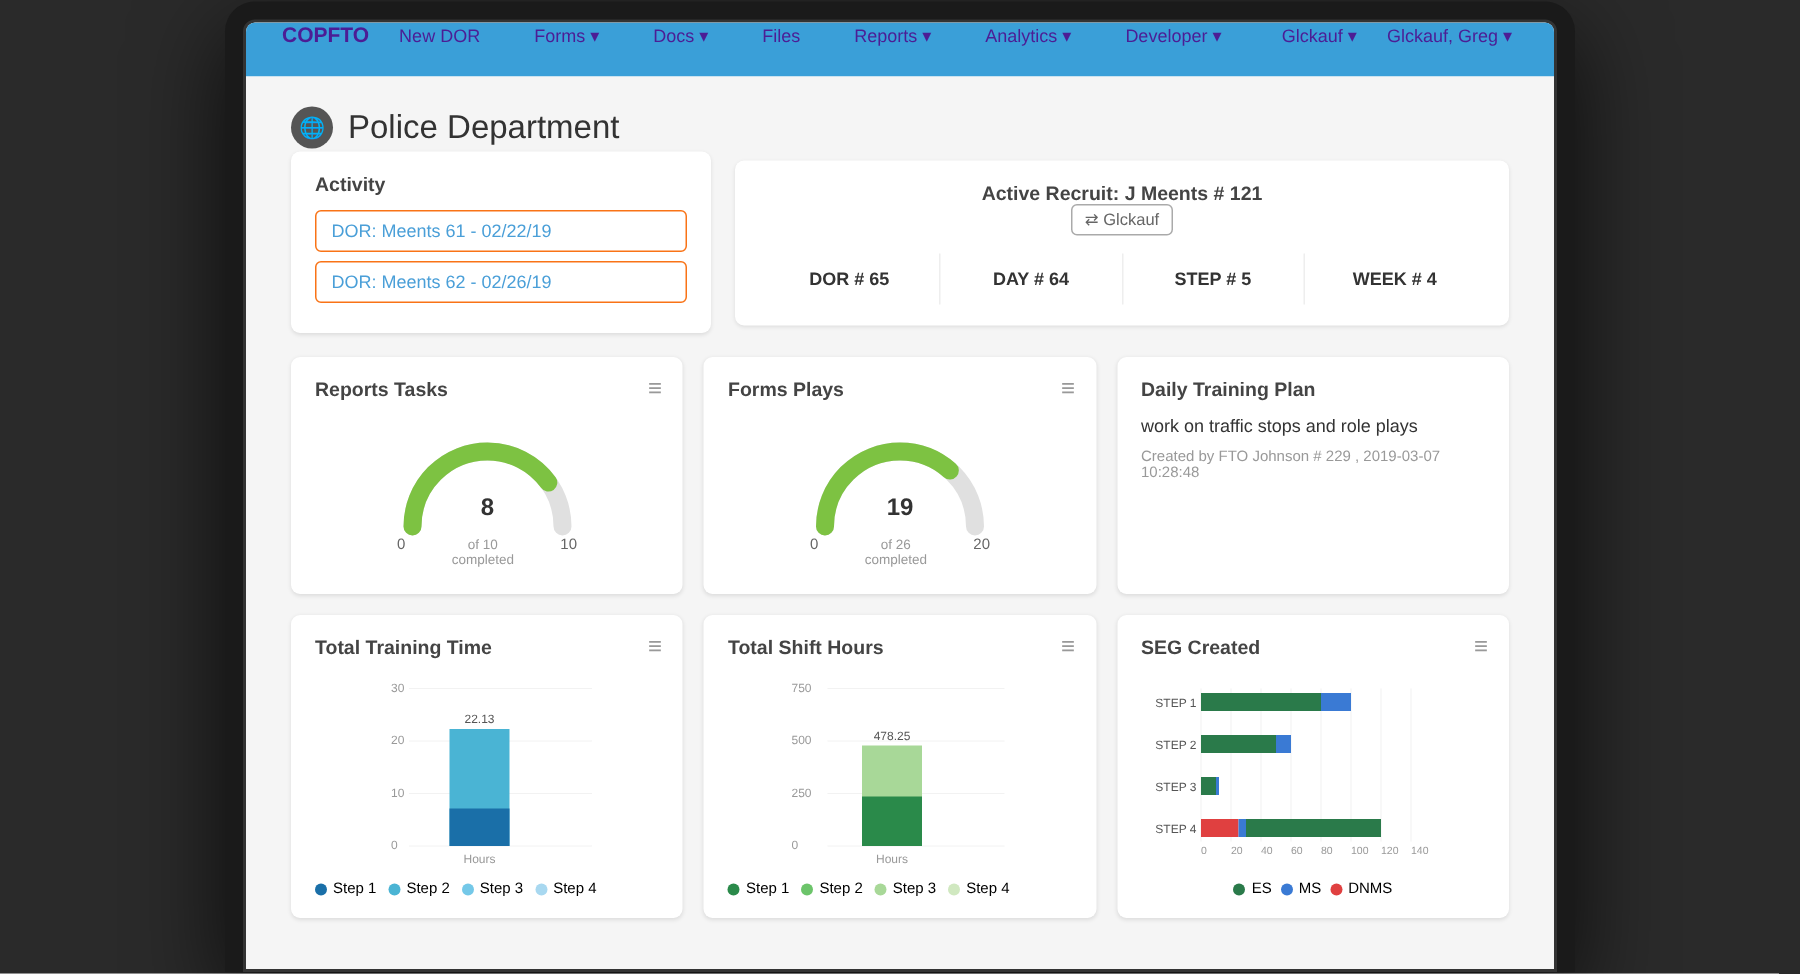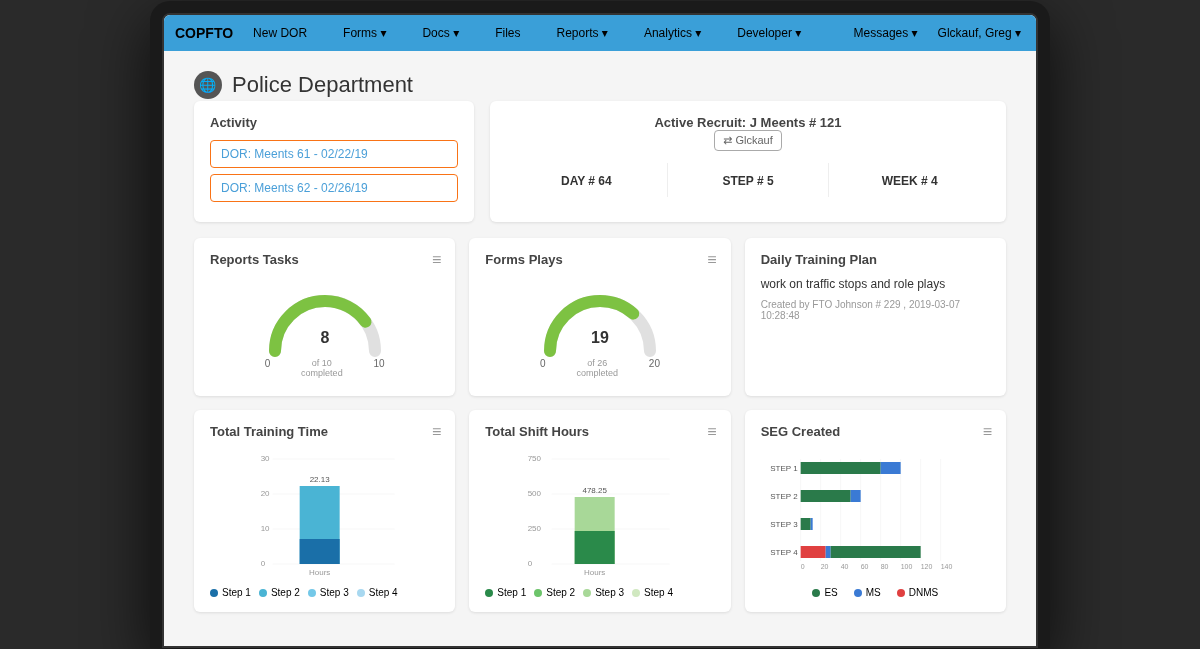--- a/index.html
+++ b/index.html
@@ -19,24 +19,24 @@
       box-shadow: 0 20px 60px rgba(0,0,0,0.7);
     }
     .screen {
       background: #fff;
       border-radius: 8px 8px 0 0;
       overflow: hidden;
       border: 2px solid #333;
     }
     .navbar {
       background: #3a9fd8;
-      color: #000000;
-      padding: 0 11px;
-      display: flex;
-      align-items: center;
+      color: #4c1d95;
+      padding: 0 24px;
+      display: flex;
+      align-items: flex-start;
       height: 36px;
       font-size: 12px;
     }
     .navbar-brand {
       font-weight: bold;
       font-size: 14px;
       margin-right: 16px;
     }
     .navbar-items {
       display: flex;
@@ -83,20 +83,21 @@
       display: flex;
       align-items: center;
       justify-content: center;
       color: white;
       font-size: 14px;
     }
     .top-section {
       display: flex;
       gap: 16px;
       margin-bottom: 16px;
+      align-items: center;
     }
     .activity-card {
       background: white;
       border-radius: 6px;
       padding: 14px 16px;
       flex: 0 0 280px;
       box-shadow: 0 1px 3px rgba(0,0,0,0.1);
     }
     .activity-card h3 {
       font-size: 13px;
@@ -224,21 +225,21 @@
       width: 8px;
       height: 8px;
       border-radius: 50%;
     }
     
     .seg-chart-area {
       height: 130px;
     }
     .seg-legend {
       display: flex;
-      gap: 16px;
+      gap: 6px;
       justify-content: center;
       margin-top: 8px;
       font-size: 10px;
     }
     .daily-plan-desc {
       font-size: 12px;
       color: #333;
       margin-bottom: 8px;
     }
     .daily-plan-created {
@@ -258,21 +259,21 @@
 
       <span class="navbar-item">New DOR</span>
           <span class="navbar-item">Forms ▾</span>
           <span class="navbar-item">Docs ▾</span>
           <span class="navbar-item">Files</span>
           <span class="navbar-item">Reports ▾</span>
           <span class="navbar-item">Analytics ▾</span>
           <span class="navbar-item">Developer ▾</span>
         </div>
       <div class="navbar-right">
-      <span class="navbar-item">Messages ▾</span>
+      <span class="navbar-item">Glckauf ▾</span>
           <span class="navbar-item">Glckauf, Greg ▾</span>
         </div>
     </nav>
 
     <div class="content">
 
       <div class="page-header">
         <div class="globe-icon">🌐</div>
         <h1 class="page-title">Police Department</h1>
       </div>
@@ -282,20 +283,23 @@
           <h3>Activity</h3>
           <div class="dor-item">DOR: Meents 61 - 02/22/19</div>
           <div class="dor-item">DOR: Meents 62 - 02/26/19</div>
         </div>
         <div class="recruit-card">
           <div class="recruit-header">
             <span class="recruit-title">Active Recruit: J Meents # 121</span>
             <button class="change-btn">⇄ Glckauf</button>
           </div>
           <div class="recruit-stats">
+            <div class="stat-item">
+              <span class="stat-label">DOR # 65</span>
+            </div>
             <div class="stat-item">
               <span class="stat-label">DAY # 64</span>
             </div>
             <div class="stat-item">
               <span class="stat-label">STEP # 5</span>
             </div>
             <div class="stat-item">
               <span class="stat-label">WEEK # 4</span>
             </div>
           </div>

